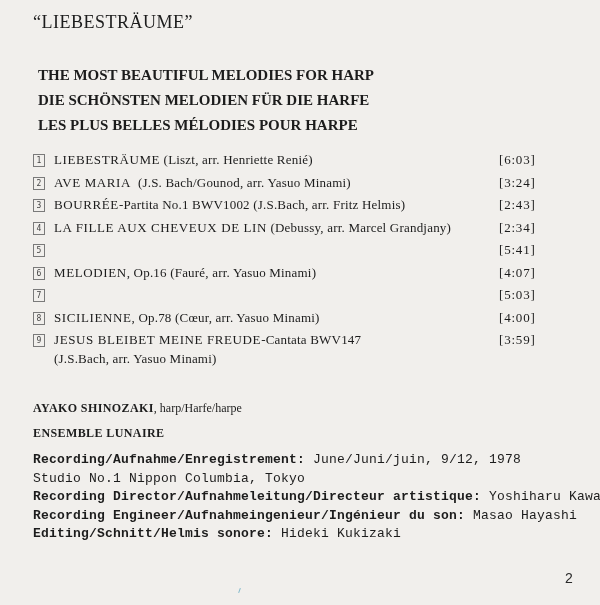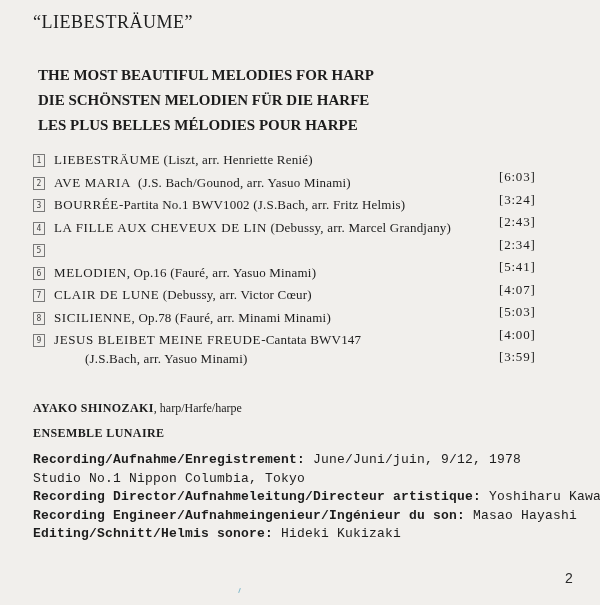--- a/index.html
+++ b/index.html
@@ -72,28 +72,26 @@
       top: 0;
       letter-spacing: 0.2px;
       text-align: center;
     }
     .track .ttl .caps { letter-spacing: 0.6px; }
     .track .dur {
       position: absolute;
       left: 466px;
       top: 0;
       letter-spacing: 0.8px;
-      margin-top: 17px;
     }
     .track .cont {
       position: absolute;
       left: 21px;
       top: 19px;
       letter-spacing: 0.2px;
-      margin-left: 31px;
     }
     .performers {
       position: absolute;
       left: 33px;
       top: 396px;
       font-size: 12px;
       line-height: 25px;
     }
     .performers .name { font-weight: bold; letter-spacing: 0.4px; }
     .credits {
@@ -163,26 +161,25 @@
       <span class="num">5</span>
       <span class="dur">[5:41]</span>
     </div>
     <div class="track">
       <span class="num">6</span>
       <span class="ttl"><span class="caps">MELODIEN</span><span>, Op.16 (Fauré, arr. Yasuo Minami)</span></span>
       <span class="dur">[4:07]</span>
     </div>
     <div class="track">
       <span class="num">7</span>
-      <span class="ttl"><span class="caps">CLAIR DE LUNE</span><span> (Debussy, arr. Victor Cœur)</span></span>
       <span class="dur">[5:03]</span>
     </div>
     <div class="track">
       <span class="num">8</span>
-      <span class="ttl"><span class="caps">SICILIENNE</span><span>, Op.78 (Fauré, arr. Minami Minami)</span></span>
+      <span class="ttl"><span class="caps">SICILIENNE</span><span>, Op.78 (Cœur, arr. Yasuo Minami)</span></span>
       <span class="dur">[4:00]</span>
     </div>
     <div class="track" style="height:42px;">
       <span class="num">9</span>
       <span class="ttl"><span class="caps">JESUS BLEIBET MEINE FREUDE</span><span>-Cantata BWV147</span></span>
       <span class="dur">[3:59]</span>
       <span class="cont">(J.S.Bach, arr. Yasuo Minami)</span>
     </div>
   </div>
 

